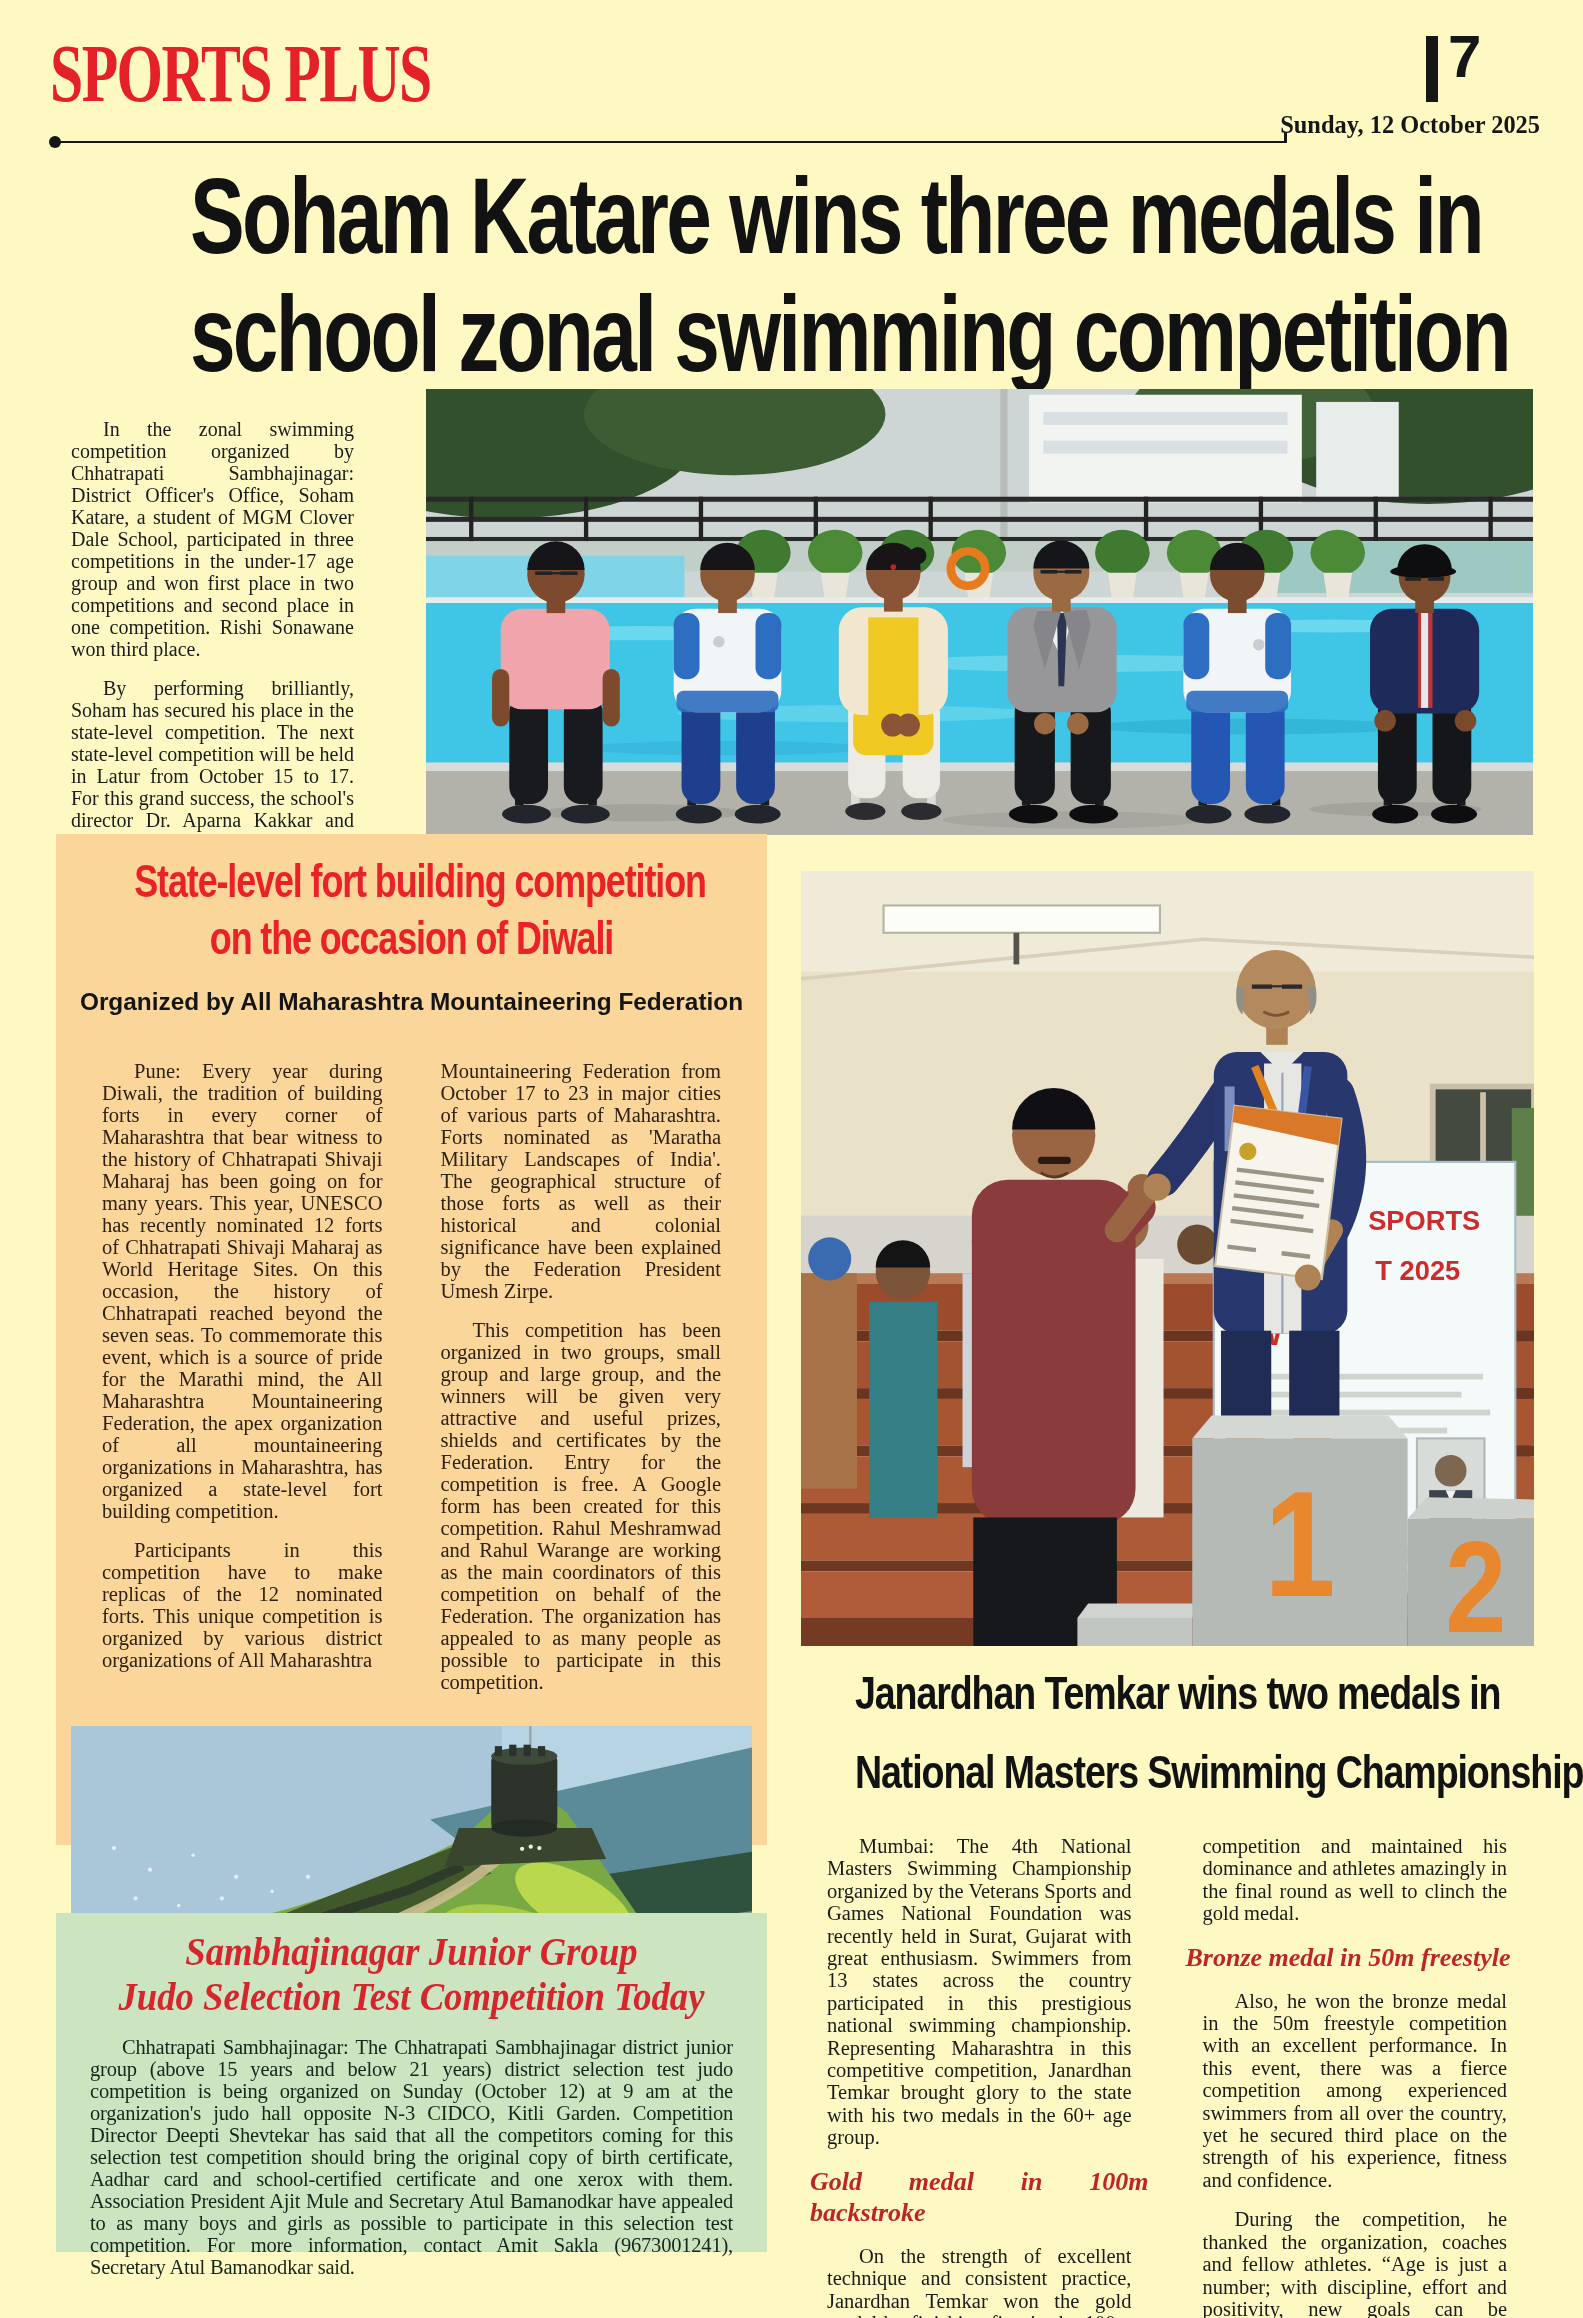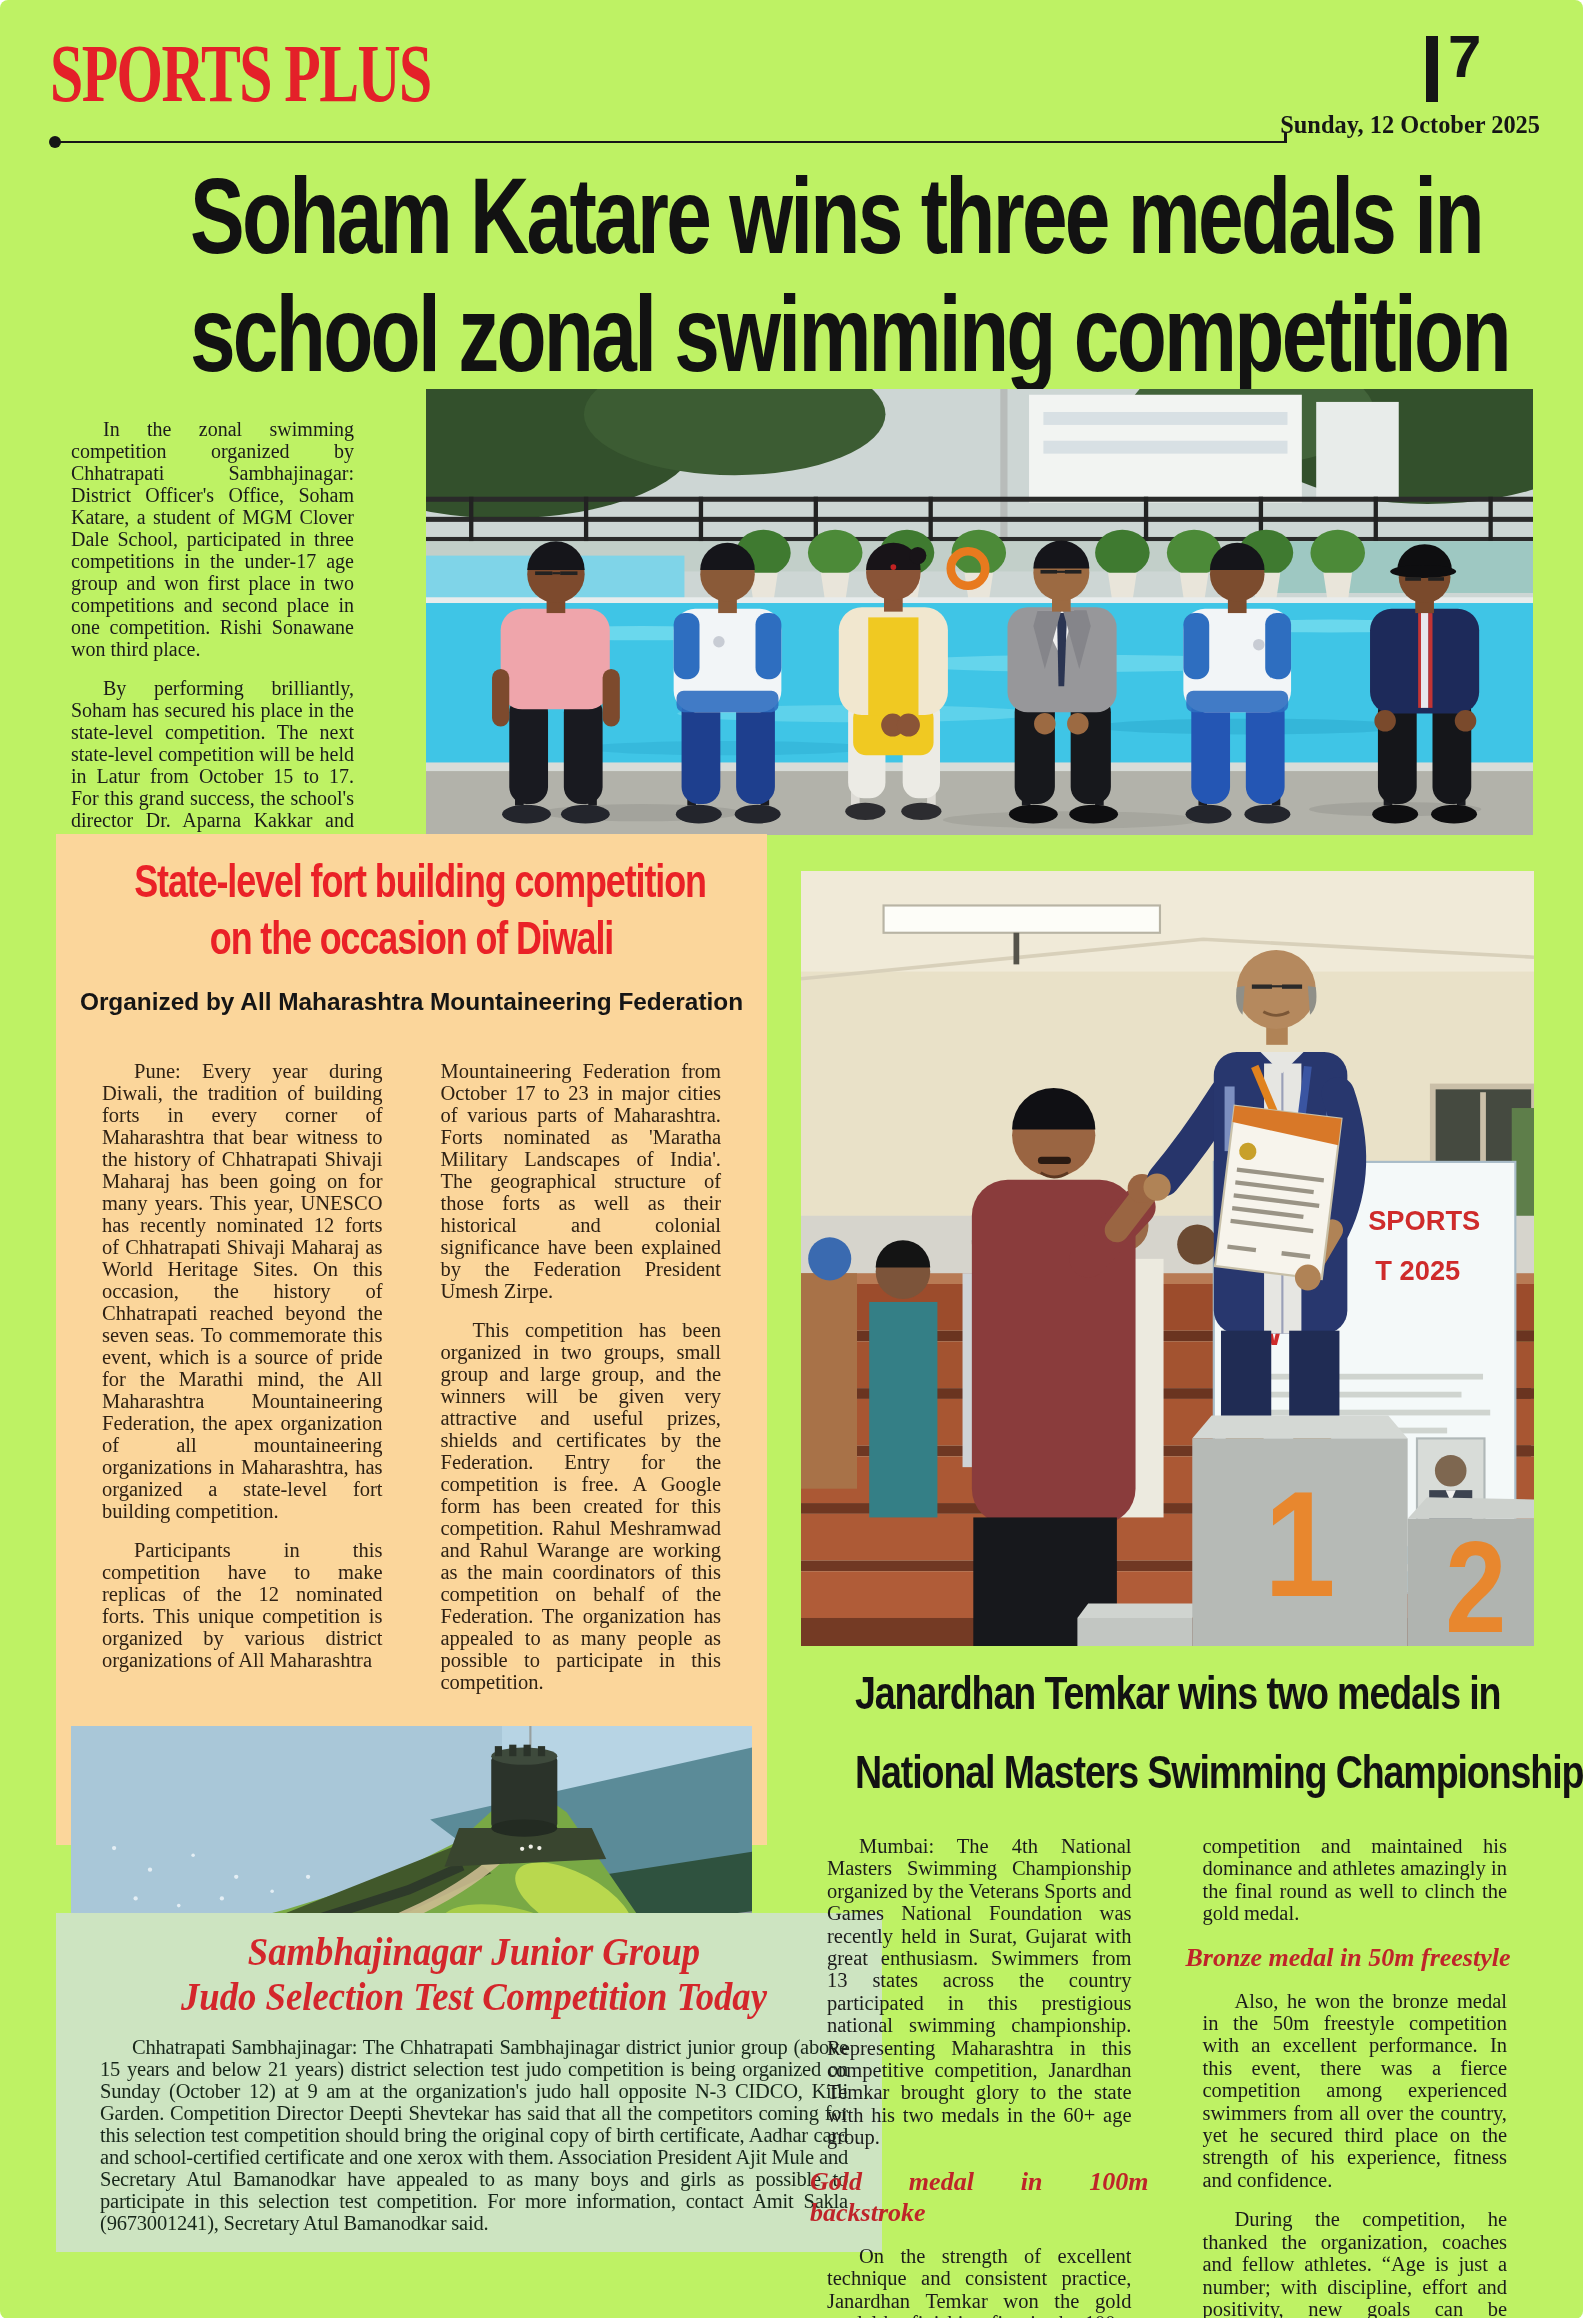--- a/index.html
+++ b/index.html
@@ -1,17 +1,17 @@
 <!DOCTYPE html>
 <html style="font-size:11.5px"><head>
 <meta charset="utf-8">
 <style>
   html,body{margin:0;padding:0;background:#ffffff;}
-  .page{position:relative;width:1583px;height:2319px;background:#bef264;overflow:hidden;
-        font-family:"Liberation Serif", serif;border-radius:8px;}
+  .page{position:relative;width:1583px;height:2319px;background:#fef9c3;overflow:hidden;
+        font-family:"Liberation Serif", serif;}
   .abs{position:absolute;}
 
   
   .masthead-title{left:50px;top:32px;font-family:"Liberation Serif",serif;font-weight:bold;
     font-size:83px;line-height:83px;color:#e42029;letter-spacing:-2.2px;white-space:nowrap;
     transform:scaleX(0.72);transform-origin:0 50%;}
   .rule{left:56px;top:141px;width:1229px;height:2.2px;background:#161616;}
   .rule-dot{left:49px;top:136px;width:12.2px;height:12.2px;border-radius:50%;background:#161616;}
   .rule-tick{left:1284px;top:132px;width:2.9px;height:10.8px;background:#161616;}
   .pageno-bar{left:1426px;top:36px;width:11.5px;height:66px;background:#161616;}
@@ -45,21 +45,21 @@
   .fort-title .ft{display:block;font-family:"Liberation Sans",sans-serif;font-weight:bold;
     font-size:46px;line-height:57px;letter-spacing:-1.4px;white-space:nowrap;
     transform:scaleX(0.78);transform-origin:50% 50%;}
   .fort-sub{margin-top:20px;text-align:center;font-family:"Liberation Sans",sans-serif;
     font-weight:bold;font-size:24.4px;line-height:29px;color:#151515;}
   .fort-cols{display:flex;gap:24px;padding:0 29px;margin-top:27px;font-size:20.5px;
     line-height:22px;color:#2e2114;}
   .fort-cols .col{flex:1;}
 
   
-  .judo-box{left:56px;top:1913px;width:816px;height:339px;background:#cde4c1;padding-left:10px;}
+  .judo-box{left:56px;top:1913px;width:711px;height:339px;background:#cde4c1;}
   .judo-title{padding-top:16px;text-align:center;color:#d4262b;}
   .judo-title .jt{display:block;font-family:"Liberation Serif",serif;font-weight:bold;
     font-style:italic;font-size:39px;line-height:45px;white-space:nowrap;
     transform:scaleX(0.94);transform-origin:50% 50%;}
   .judo-body{margin-top:8.6px;padding:0 17px;font-size:20.5px;line-height:22px;
     color:#17261a;letter-spacing:-0.2px;}
 
   
   .swim-headline{left:776px;top:1653px;width:790px;text-align:center;color:#121212;}
   .shl{display:block;font-family:"Liberation Sans",sans-serif;font-weight:bold;font-size:47px;

